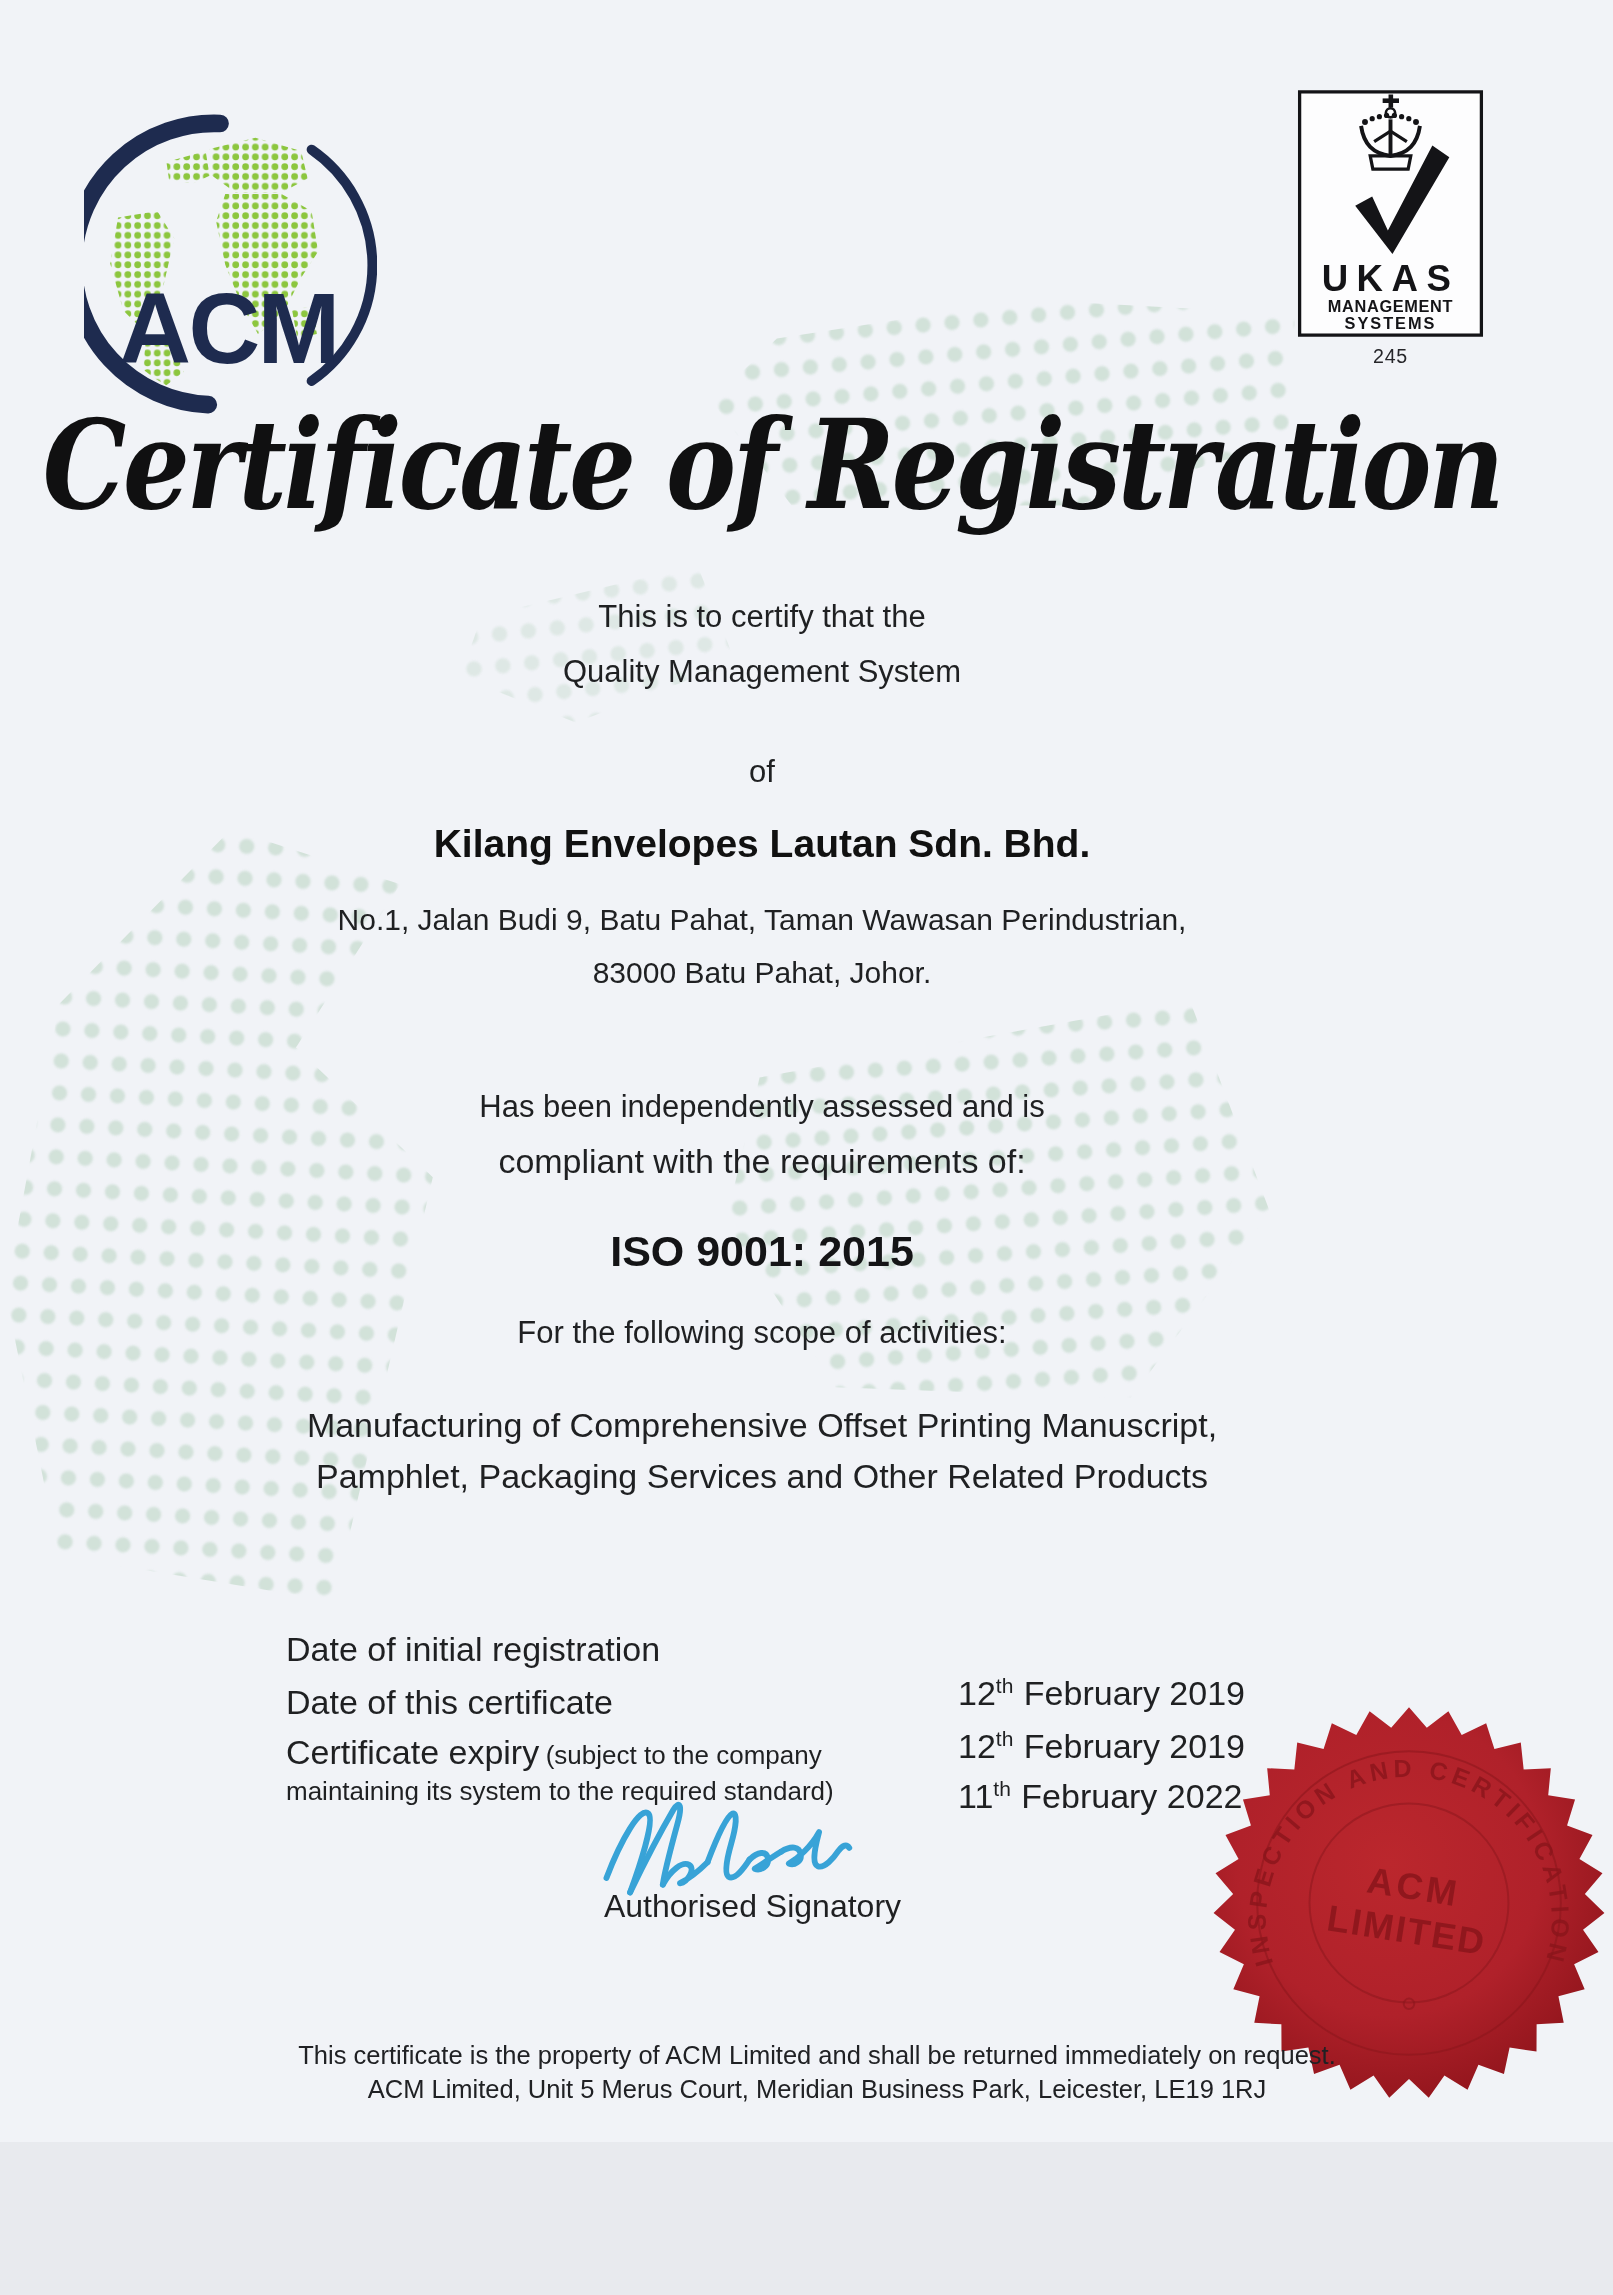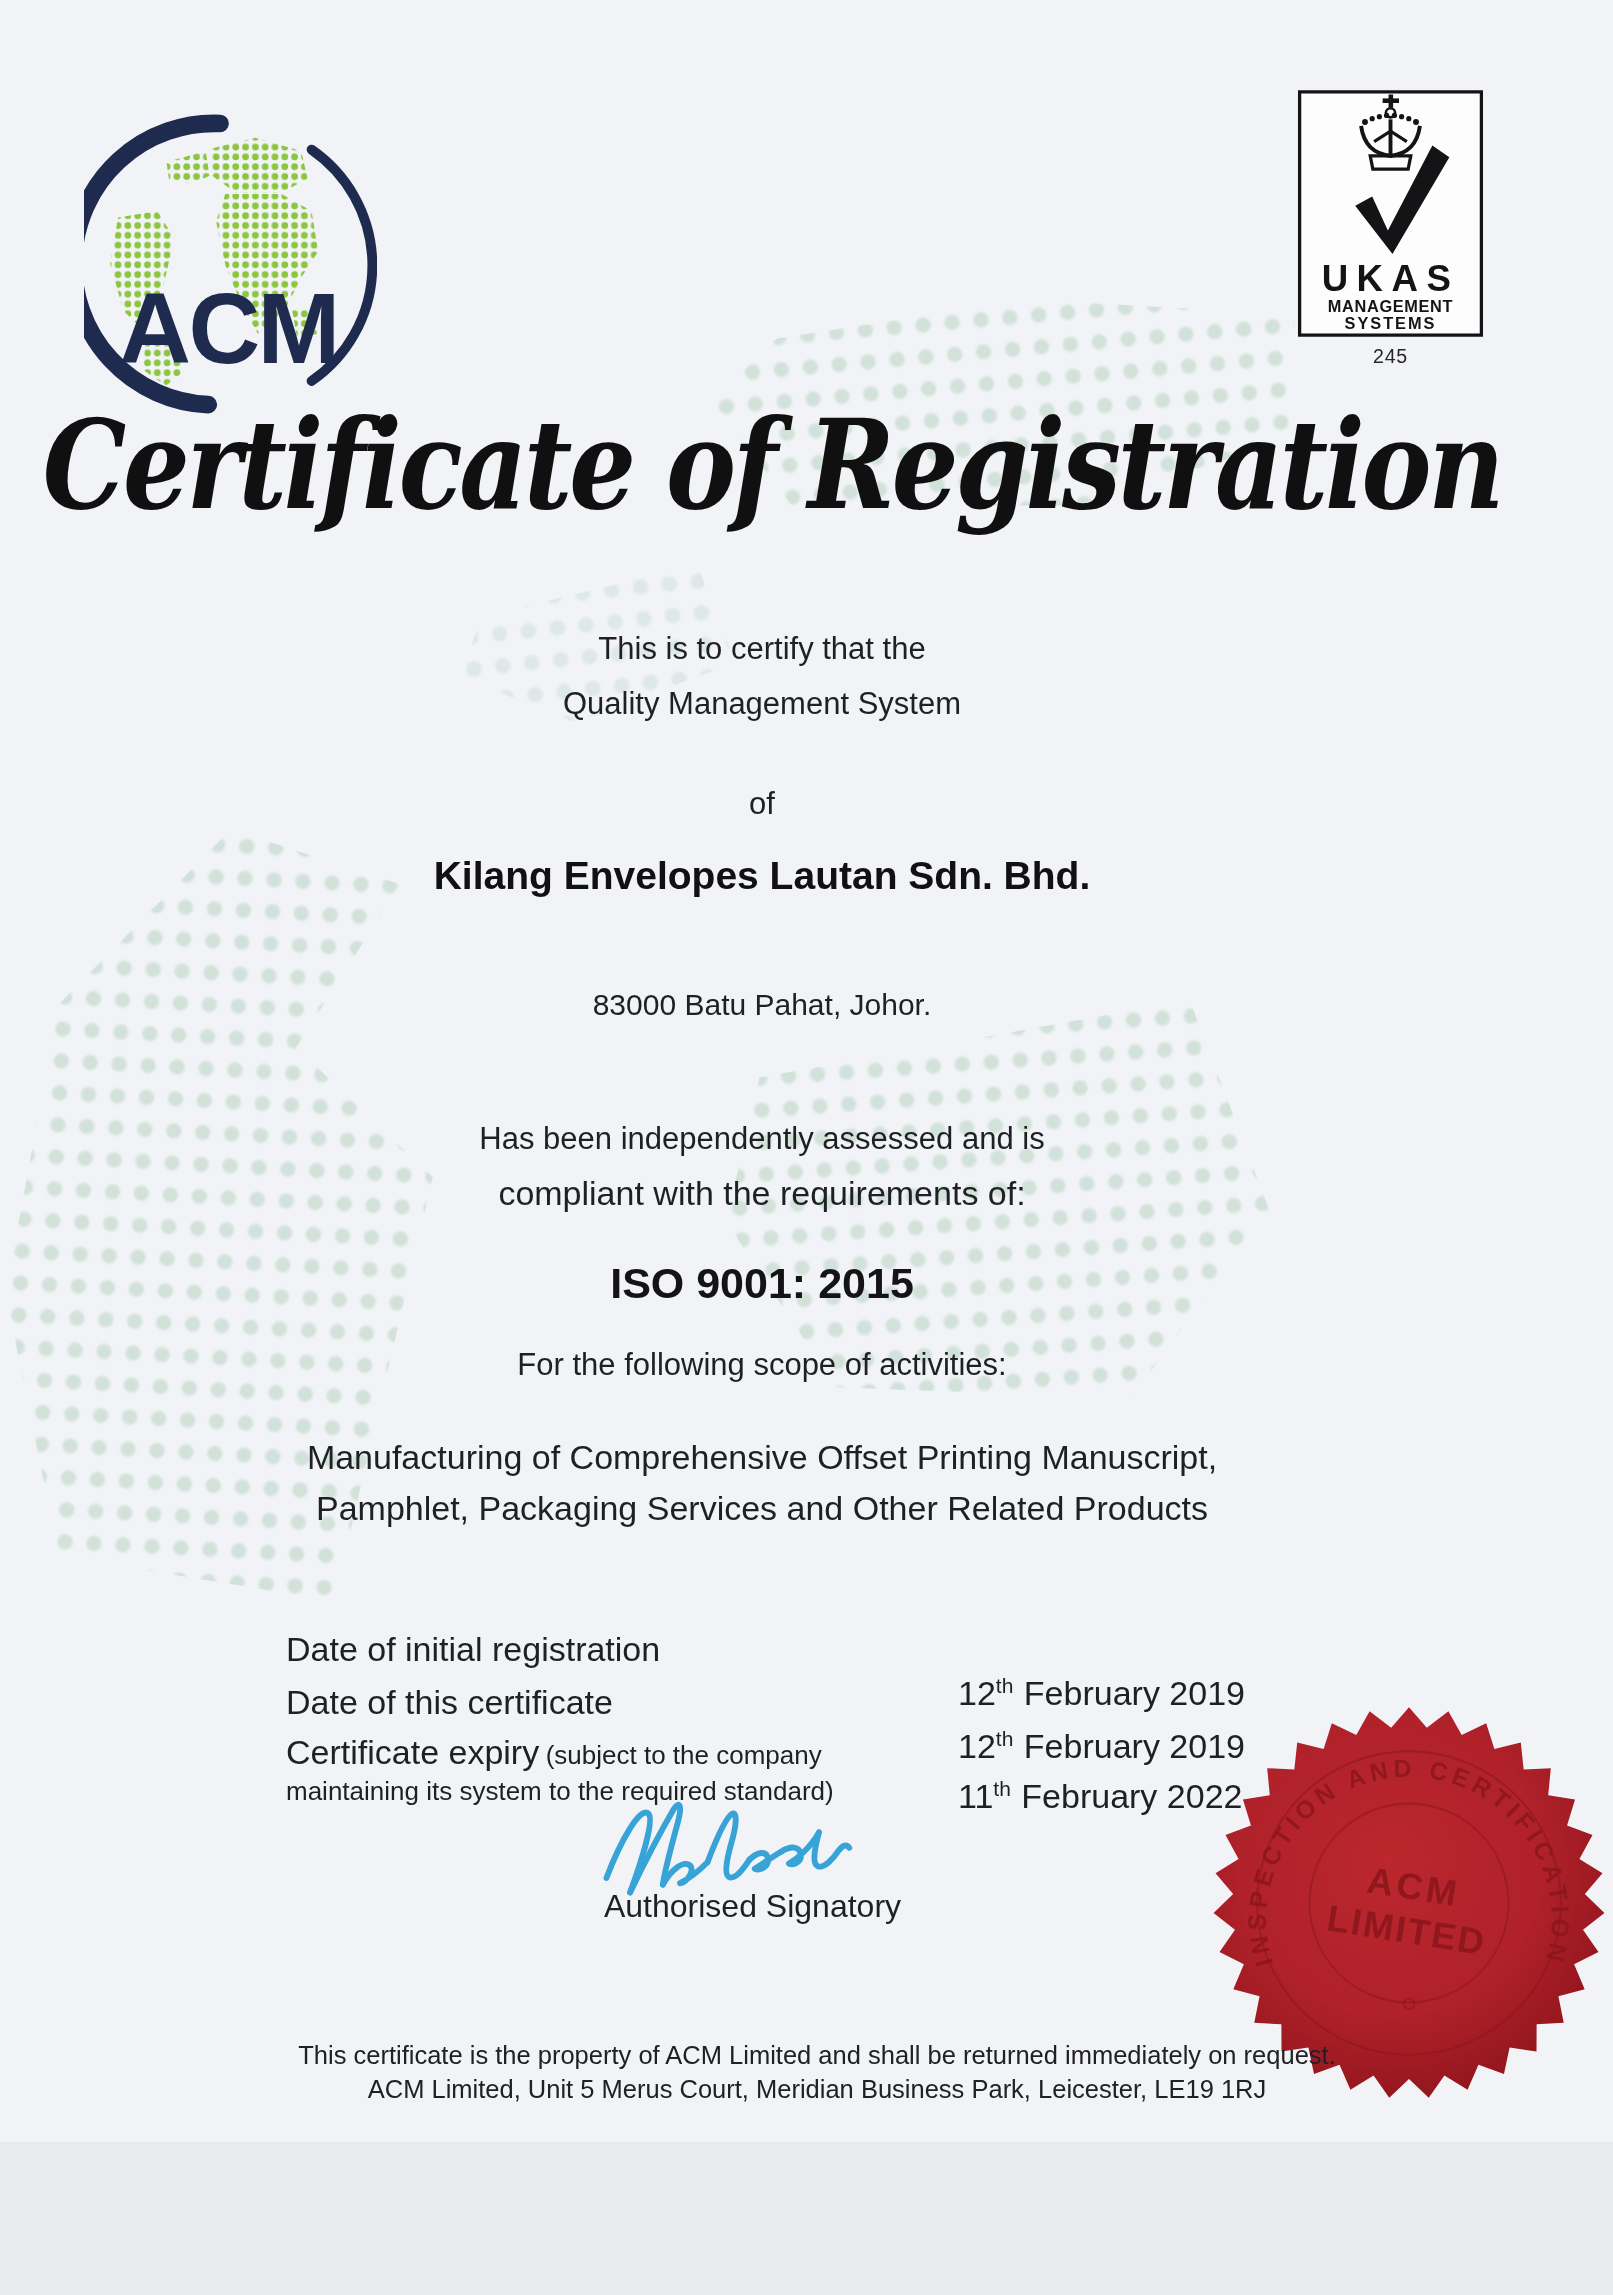--- a/index.html
+++ b/index.html
@@ -37,21 +37,21 @@
   
   .title{
     position:absolute;left:0;top:391px;width:1544px;text-align:center;
     font-family:"DejaVu Serif",serif;font-style:italic;font-weight:bold;
     font-size:105px;letter-spacing:-3.3px;color:#101011;
     transform:scaleY(1.18);transform-origin:top center;
     white-space:nowrap;
   }
 
   
-  .cline{position:absolute;left:0;width:1524px;text-align:center;white-space:nowrap;margin-top:32px;}
+  .cline{position:absolute;left:0;width:1524px;text-align:center;white-space:nowrap;}
   .intro1{top:599px;font-size:31px;}
   .intro2{top:654px;font-size:31px;}
   .of{top:754px;font-size:31px;}
   .company{top:822px;font-size:39px;font-weight:bold;color:#111;}
   .addr1{top:903px;font-size:30px;}
   .addr2{top:956px;font-size:30px;}
   .assess1{top:1089px;font-size:31px;}
   .assess2{top:1142px;font-size:34px;}
   .standard{top:1227px;font-size:43px;font-weight:bold;color:#141416;}
   .scopeintro{top:1315px;font-size:31px;}
@@ -143,20 +143,21 @@
   </svg>
   <div class="ukas-number">245</div>
 
   <div class="title">Certificate of Registration</div>
 
   <div class="cline intro1">This is to certify that the</div>
   <div class="cline intro2">Quality Management System</div>
   <div class="cline of">of</div>
 
   <div class="cline company">Kilang Envelopes Lautan Sdn. Bhd.</div>
+  <div class="cline addr1">No.1, Jalan Budi 9, Batu Pahat, Taman Wawasan Perindustrian,</div>
   <div class="cline addr2">83000 Batu Pahat, Johor.</div>
 
   <div class="cline assess1">Has been independently assessed and is</div>
   <div class="cline assess2">compliant with the requirements of:</div>
 
   <div class="cline standard">ISO 9001: 2015</div>
 
   <div class="cline scopeintro">For the following scope of activities:</div>
   <div class="cline scope1">Manufacturing of Comprehensive Offset Printing Manuscript,</div>
   <div class="cline scope2">Pamphlet, Packaging Services and Other Related Products</div>

